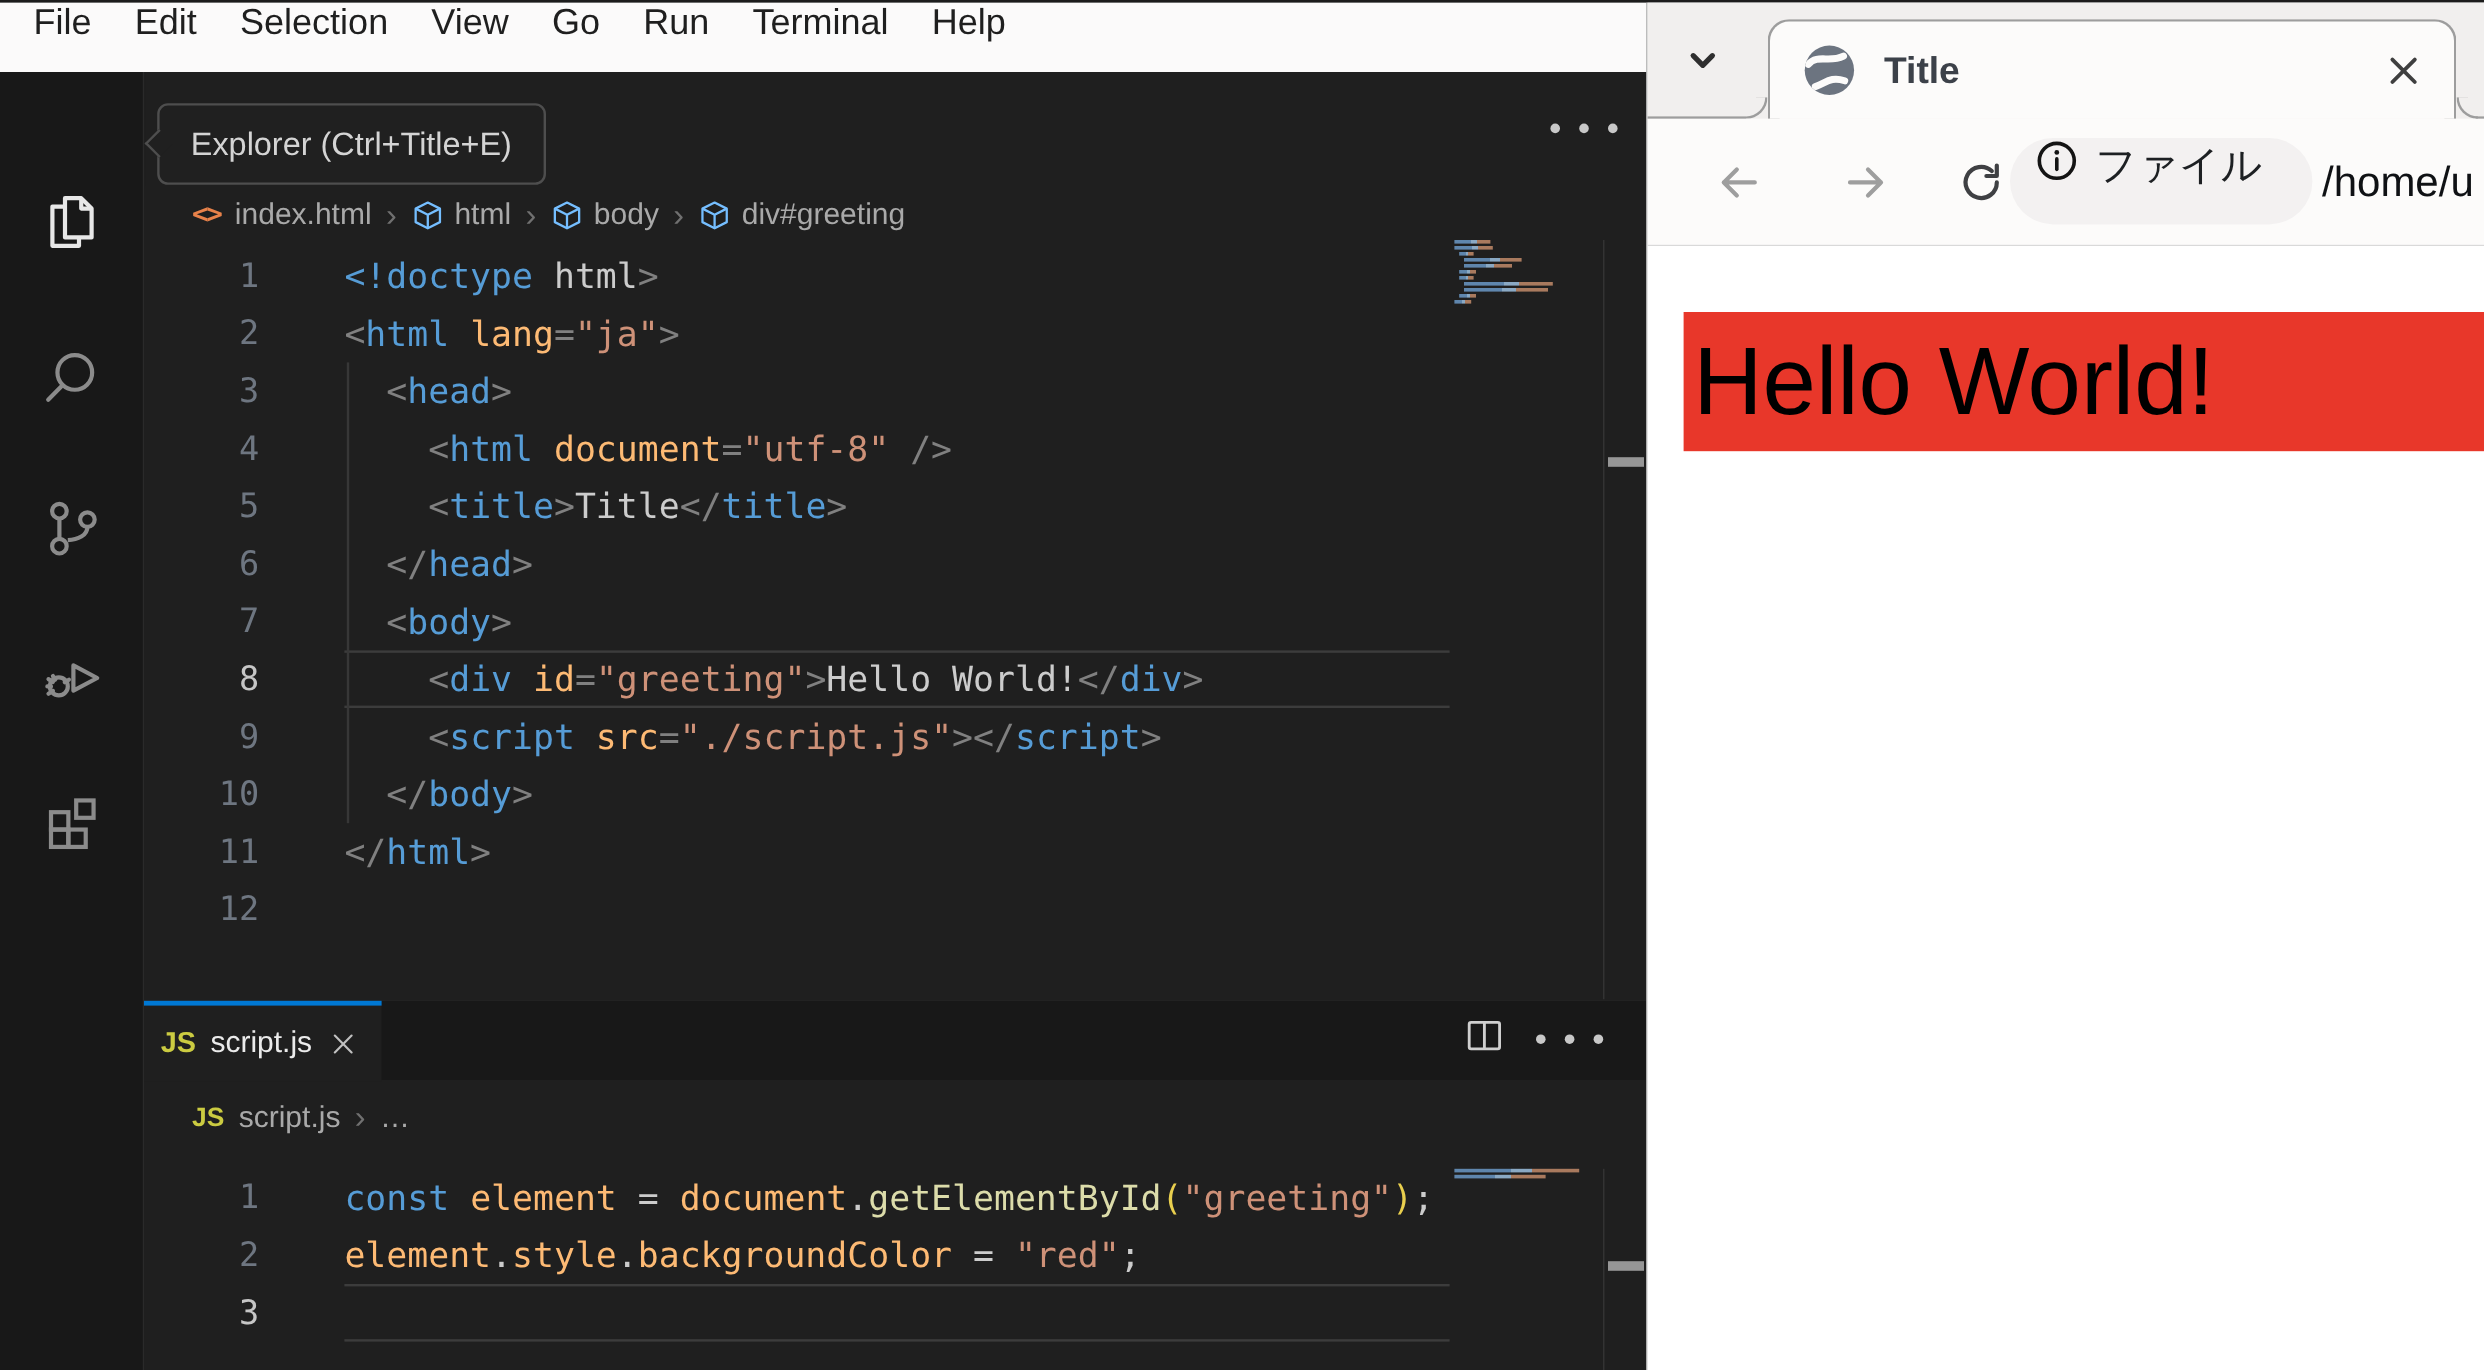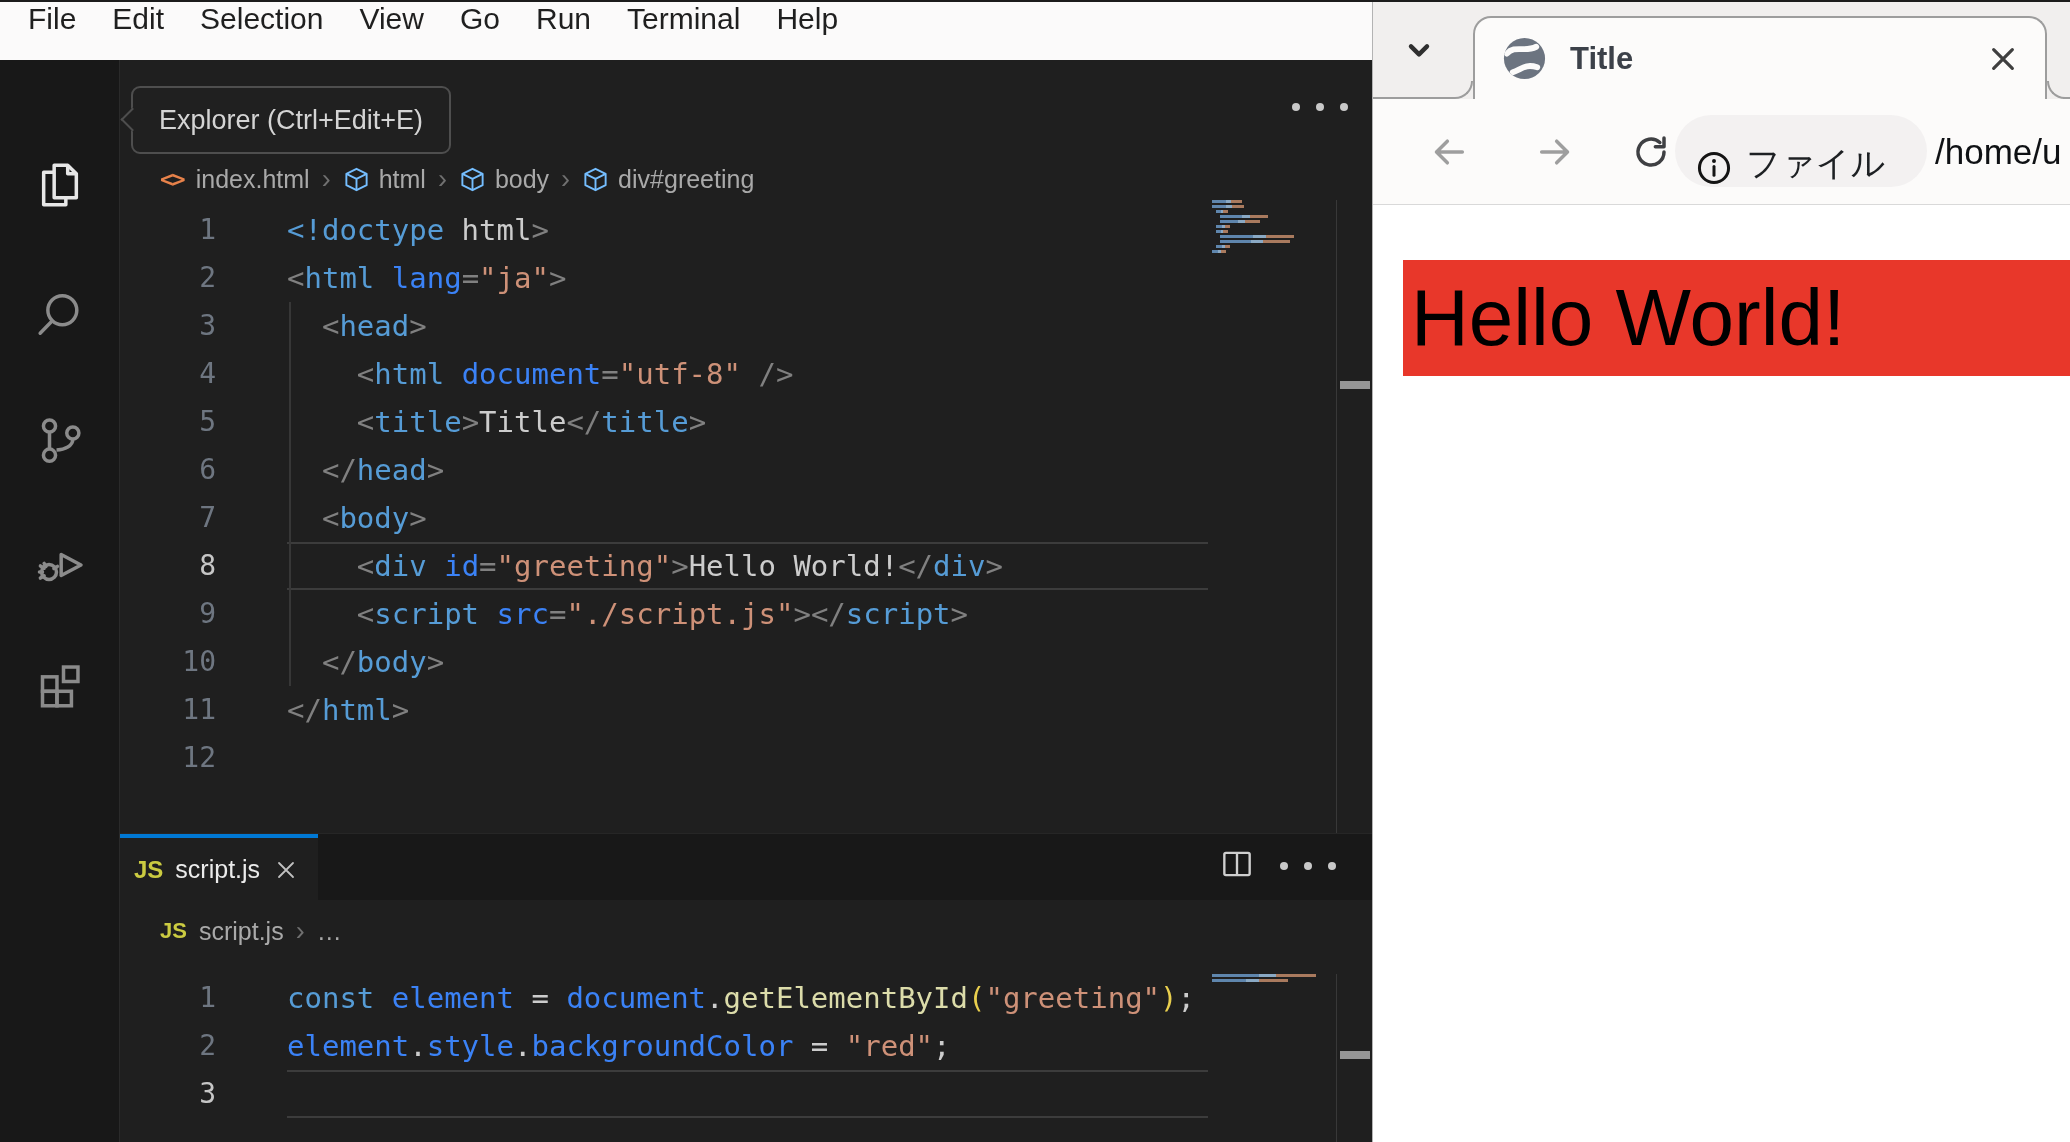--- a/index.html
+++ b/index.html
@@ -38,21 +38,21 @@
 
   
   .codebox{position:absolute;left:120px;width:1216px;overflow:hidden;}
   #code-top{top:206px;height:627px;}
   #code-bot{top:974px;height:168px;}
   .cl{position:relative;height:48px;line-height:48px;
       font-family:"DejaVu Sans Mono",monospace;font-size:29px;white-space:pre;}
   .ln{position:absolute;left:0;top:0;width:96px;text-align:right;color:#6e7681;font-size:28px;}
   .ln.on{color:#c6c6c6;}
   .lc{position:absolute;left:167px;top:0;color:#cccccc;}
-  .tk-tag{color:#569cd6;} .tk-attr{color:#3b82f6;} .tk-str{color:#ce9178;}
+  .tk-tag{color:#569cd6;} .tk-attr{color:#fdba74;} .tk-str{color:#ce9178;}
   .tk-txt{color:#cccccc;} .tk-pun{color:#808080;} .tk-kw{color:#569cd6;}
   .tk-fn{color:#dcdcaa;} .tk-par{color:#e9cf4e;} .tk-pln{color:#cccccc;}
   .tk-lnk{color:#ce9178;}
 
   .alinebox{position:absolute;left:287px;width:921px;height:48px;box-sizing:border-box;
             border-top:2px solid #3c3c3c;border-bottom:2px solid #3c3c3c;}
   #albox-top{top:542px;} #albox-bot{top:1070px;}
   .guide{position:absolute;left:289px;width:2px;background:#373737;}
   #guide-top{top:302px;height:384px;}
 
@@ -107,21 +107,21 @@
   #btab .x{margin-left:auto;width:32px;height:32px;color:#3f3f3f;}
 
   #btoolbar{position:absolute;left:0;top:99px;width:697px;height:106px;background:#fcfbfa;
             border-bottom:1px solid #d9d9d9;box-sizing:border-box;}
   .navic{position:absolute;top:33px;width:40px;height:40px;}
   .navic svg{width:40px;height:40px;}
   #nav-back{left:56px;color:#9e9e9e;}
   #nav-fwd{left:162px;color:#9e9e9e;}
   #nav-reload{left:258px;color:#3f4043;}
   #chip{position:absolute;left:302px;top:16px;width:252px;height:72px;border-radius:36px;
-        background:#f3f1f1;display:flex;align-items:flex-end;padding:0 20px;box-sizing:border-box;gap:13px;}
+        background:#f3f1f1;display:flex;align-items:flex-start;padding:0 20px;box-sizing:border-box;gap:13px;}
   #chip .info{width:38px;height:38px;color:#141414;flex:none;}
   #chip .info svg{width:38px;height:38px;}
   #chip .lab{font-size:34px;color:#1d2023;white-space:nowrap;}
   #urltext{position:absolute;left:562px;top:0;width:135px;height:106px;line-height:106px;
            font-size:35px;color:#0f1114;white-space:nowrap;overflow:hidden;}
 
   #bcontent{position:absolute;left:0;top:205px;width:697px;height:937px;background:#ffffff;}
   #banner{position:absolute;left:30px;top:55px;right:0;height:116px;
           display:flex;align-items:center;padding-left:8px;}
   #banner .h{font-size:80px;color:#000;}
@@ -239,21 +239,21 @@
       <div class="mrow" style="margin-left: 8px; width: 74px;"></div>
       <div class="mrow" style="margin-left: 8px; width: 70px;"></div>
       <div class="mrow" style="margin-left: 4px; width: 14px;"></div>
       <div class="mrow" style="margin-left: 0px; width: 14px;"></div>
     </div>
   <div id="vsep-top" class="vsep"></div>
   <div id="rbar-top" class="rbar"></div>
 
   <div id="tooltip">
     <span class="arr"></span>
-    <span>Explorer (Ctrl+Edit+E)</span>
+    <span>Explorer (Ctrl+Title+E)</span>
   </div>
 
   <div id="ptabs">
     <div id="ptab" style="border-top-color: rgb(0, 120, 212);">
       <span class="jsbadge">JS</span>
       <span class="label">script.js</span>
       <span class="x xicon">
         <svg viewBox="0 0 24 24" fill="none" stroke="currentColor" stroke-width="1.8" stroke-linecap="round">
           <path d="M5 5l14 14M19 5 5 19"></path>
           </svg>

